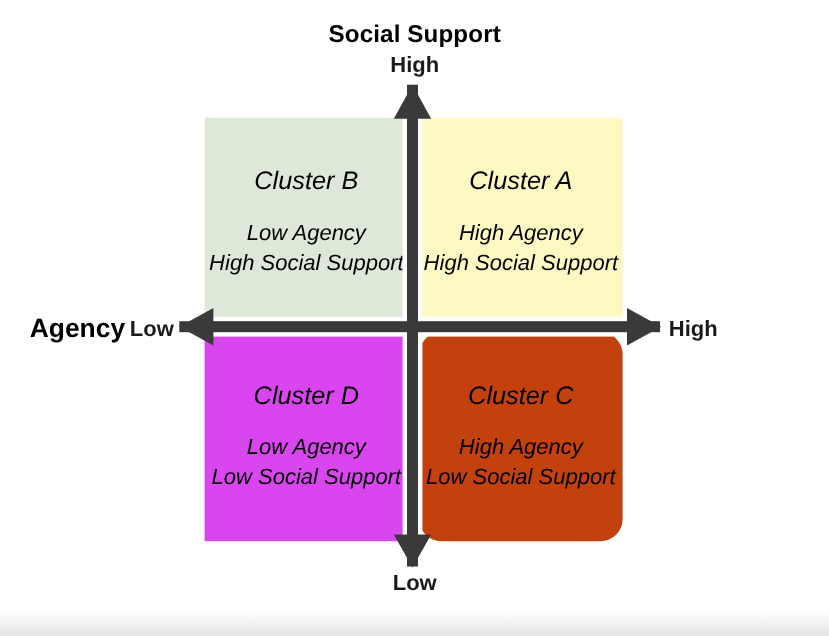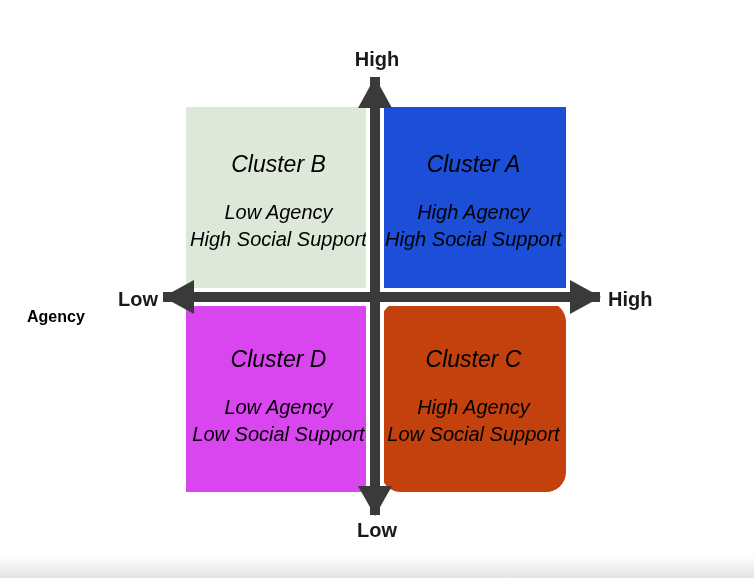--- a/index.html
+++ b/index.html
@@ -46,25 +46,24 @@
     white-space: nowrap;
   }
   #label-top    { left: 0; top: 48px; width: 754px; text-align: center; }
   #label-bottom { left: 0; top: 519px; width: 754px; text-align: center; }
   #label-left   { left: 118px; top: 288px; }
   #label-right  { left: 608px; top: 288px; }
 
   
   .axis-name {
     position: absolute;
-    font-size: 16px;
+    font-size: 24px;
     font-weight: bold;
     color: #000000;
     white-space: nowrap;
-    margin-top: 23px;
   }
   #axis-name-x { left: 27px; top: 285px; }
 
   
   .quadrant {
     position: absolute;
     width: 185px;
     height: 190px;
     box-sizing: border-box;
     display: flex;
@@ -109,40 +108,41 @@
     width: 754px;
     height: 24px;
     background: linear-gradient(to bottom, #ffffff 0%, #f7f7f7 35%, #ececec 72%, #e4e4e4 100%);
   }
 </style>
 </head>
 <body>
 
 <div id="canvas">
 
+  <div class="chart-title">Social Support</div>
 
   <div class="axis-end-label" id="label-top">High</div>
 
   <div class="axis-end-label" id="label-bottom">Low</div>
 
   <div class="axis-name" id="axis-name-x">Agency</div>
 
   <div class="axis-end-label" id="label-left">Low</div>
 
   <div class="axis-end-label" id="label-right">High</div>
 
   <div class="quadrant" id="quad-b" style="background: rgb(221, 232, 216);">
     <div class="quad-title">Cluster B</div>
     <div class="quad-desc">
       <div>Low Agency</div>
       <div>High Social Support</div>
     </div>
   </div>
 
-  <div class="quadrant" id="quad-a" style="background: #1d4ed8;">
+  <div class="quadrant" id="quad-a" style="background: #fef9c3;">
     <div class="quad-title">Cluster A</div>
     <div class="quad-desc">
       <div>High Agency</div>
       <div>High Social Support</div>
     </div>
   </div>
 
   <div class="quadrant" id="quad-d" style="background: #d946ef;">
     <div class="quad-title">Cluster D</div>
     <div class="quad-desc">

